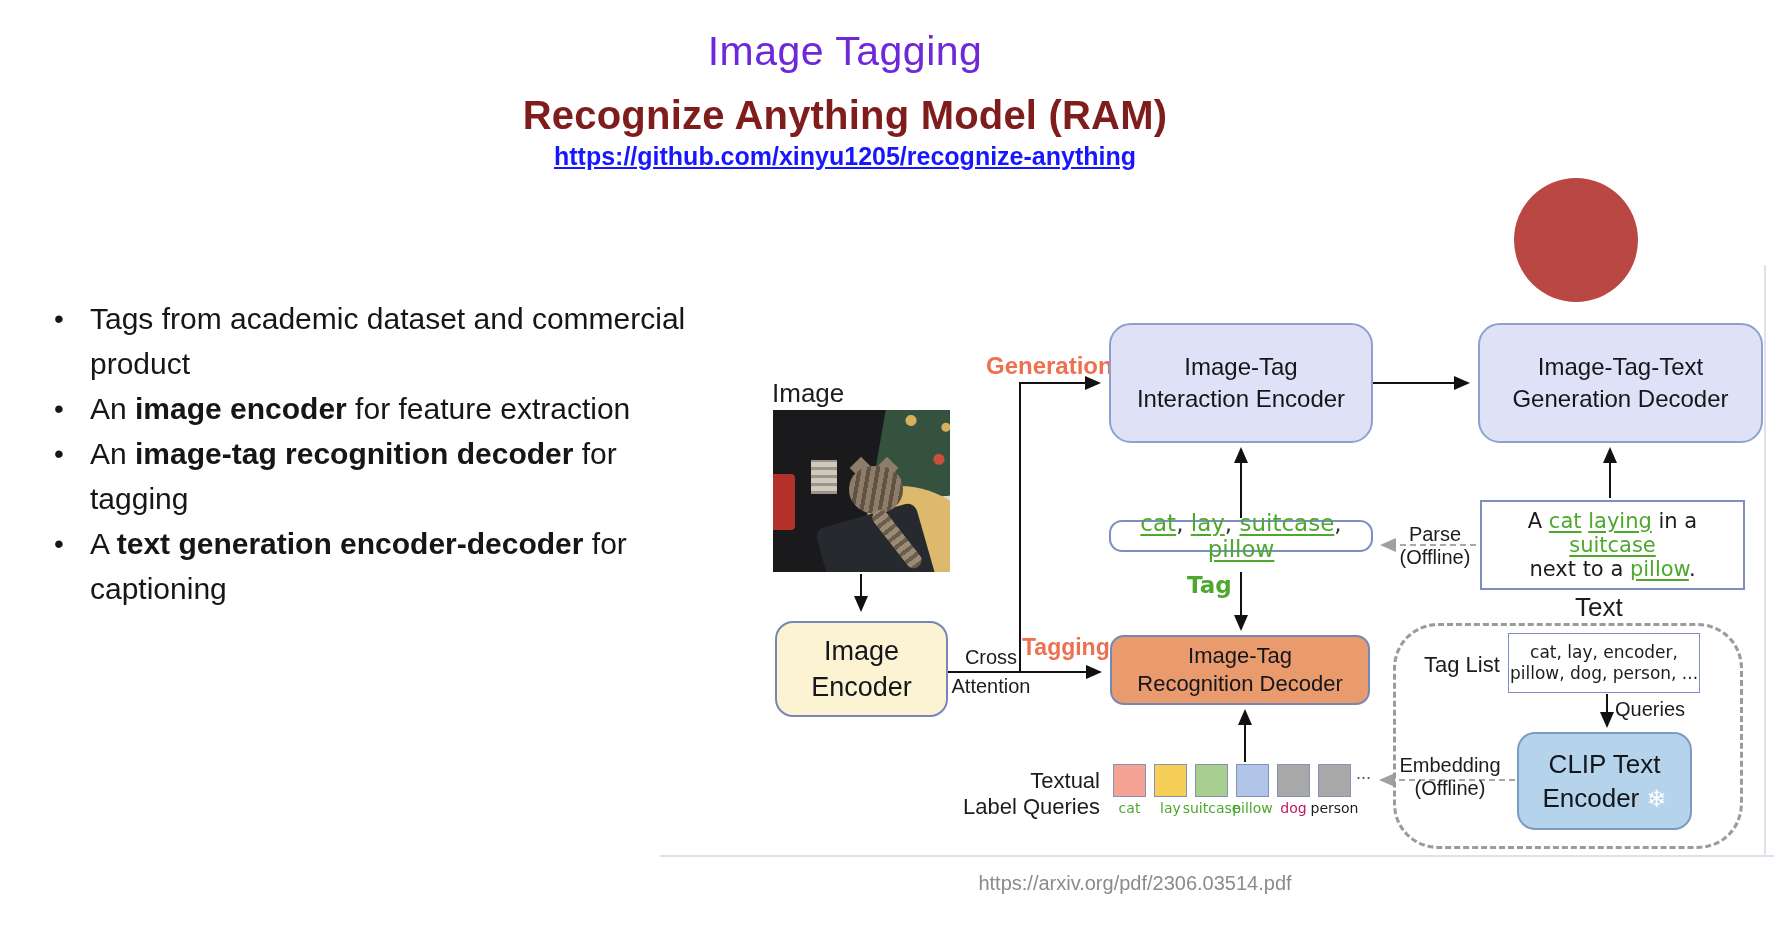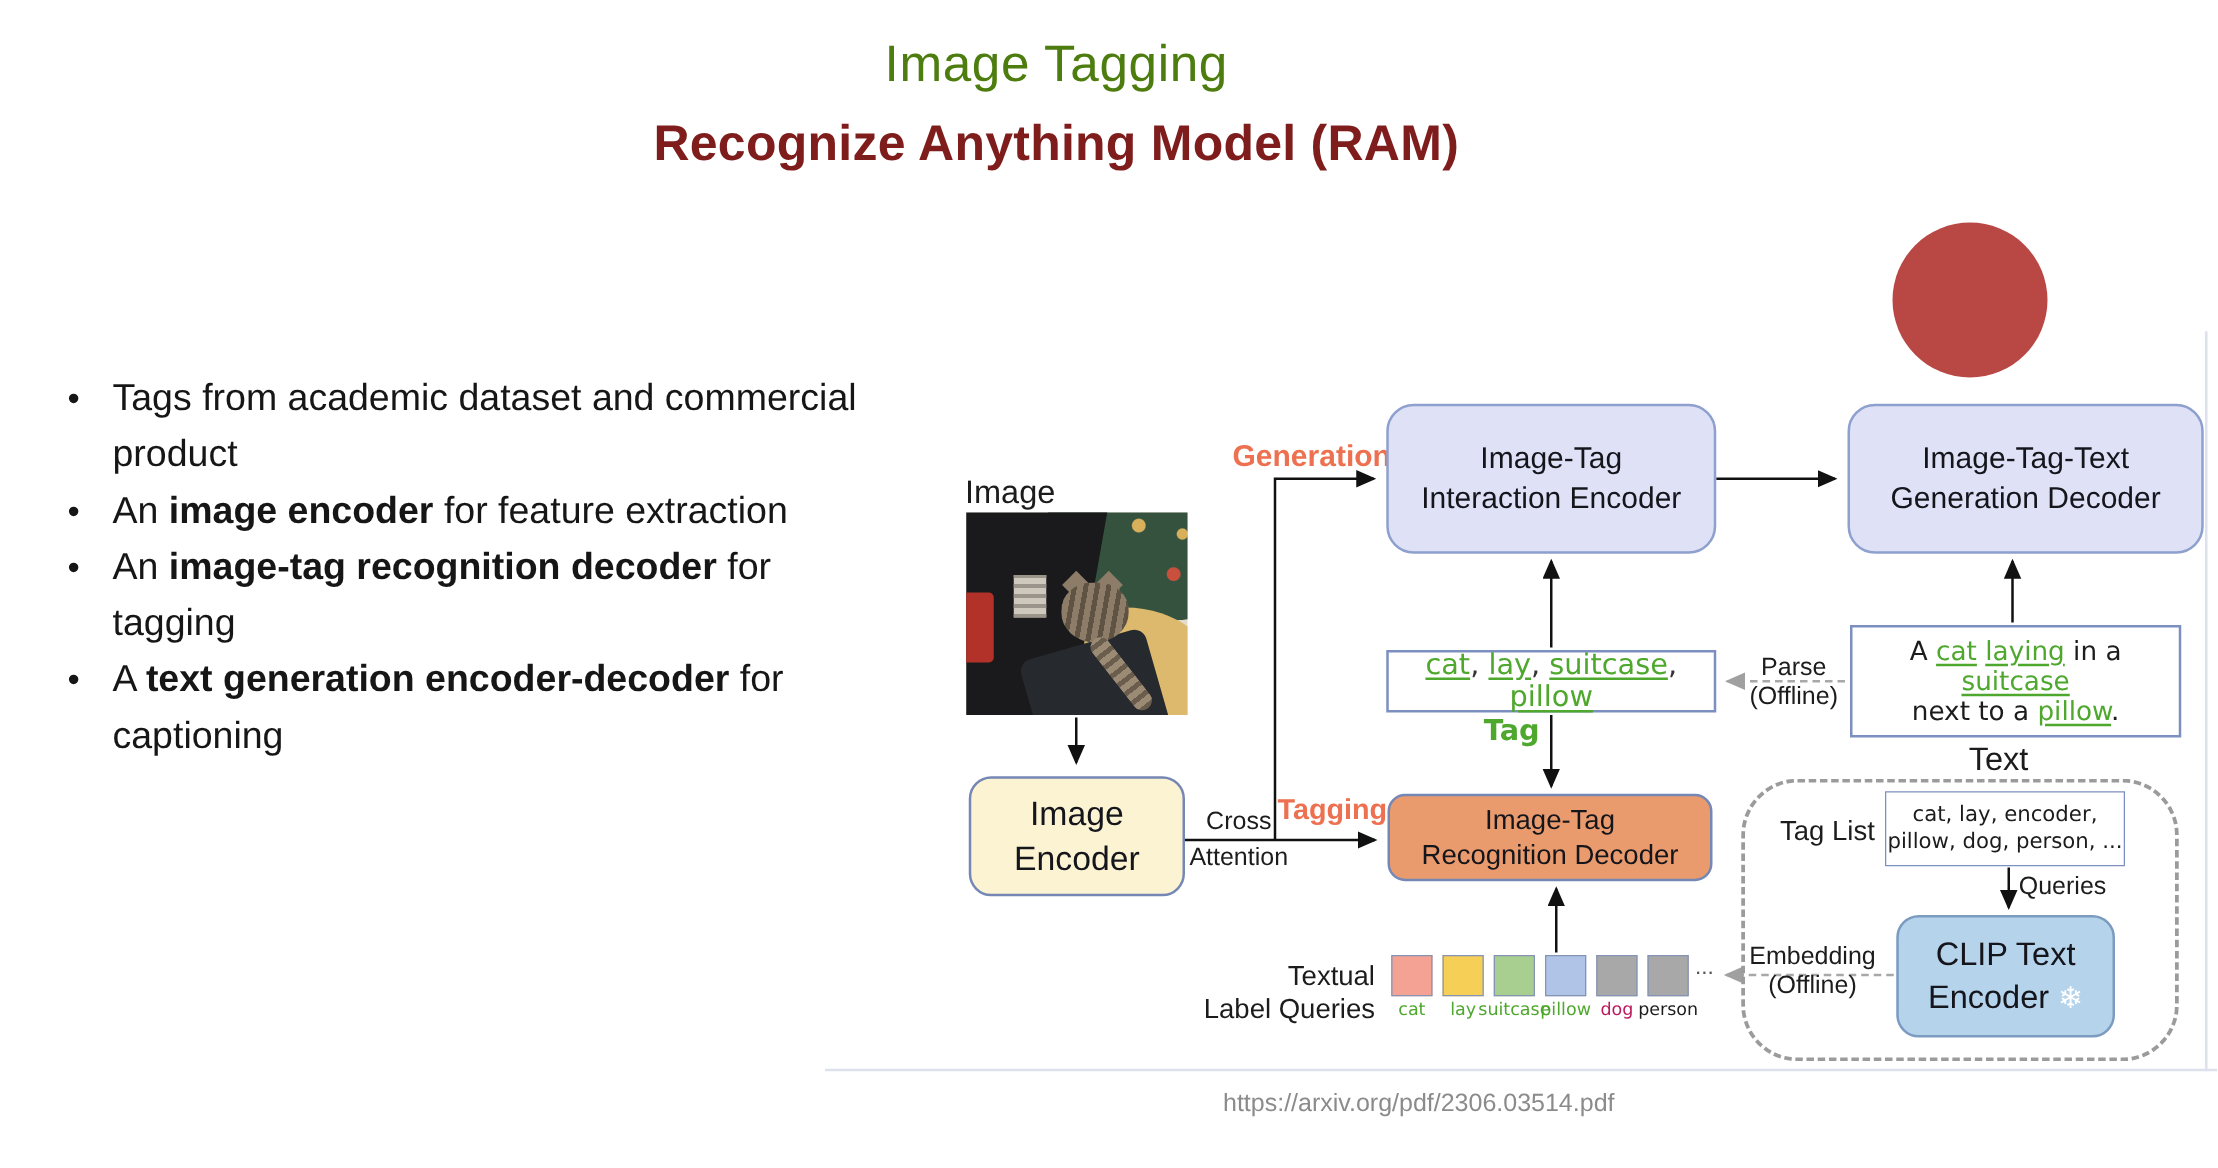--- a/index.html
+++ b/index.html
@@ -1,21 +1,21 @@
 <!DOCTYPE html>
 <html style="--link-blue: #1717ff; --accent-orange: #ed7050; --tag-green: #4fa82e; --red-circle: #b94845; --lavender-fill: #dfe2f7; --cream-fill: #fcf3d3; --orange-fill: #ea9b6e; --clip-fill: #b5d3eb; --box-border: #7587b5; --footer-gray: #8b8b8b;"><head>
 <meta charset="utf-8">
 <style>
   html,body{margin:0;padding:0;background:#fff;}
   #slide{position:relative;width:1774px;height:934px;background:#fff;overflow:hidden;
          font-family:"Liberation Sans",sans-serif;color:#141414;}
   .abs{position:absolute;}
   
   #hdr{left:0;top:28px;width:1690px;text-align:center;}
-  #hdr .t1{font-size:41px;font-weight:500;letter-spacing:.5px;color:#4d7c0f;}
+  #hdr .t1{font-size:41px;font-weight:500;letter-spacing:.5px;color:#6d28d9;}
   #hdr .t2{margin-top:18px;font-size:40px;font-weight:800;letter-spacing:.2px;color:#7f1d1d;}
   #hdr .t3{margin-top:4px;font-size:25px;font-weight:700;}
   #hdr a{color:var(--link-blue);text-decoration:underline;}
   
   .circle{left:1514px;top:178px;width:124px;height:124px;border-radius:50%;background:var(--red-circle);}
   
   #bullets{left:48px;top:296px;width:648px;list-style:none;margin:0;padding:0;}
   #bullets li{font-size:30px;line-height:45px;padding-left:42px;position:relative;color:#161616;}
   #bullets li::before{content:"\2022";position:absolute;left:6px;font-size:28px;}
   #bullets b{font-weight:700;}
@@ -72,20 +72,21 @@
     background-image:repeating-linear-gradient(0deg,rgba(58,48,38,.5) 0 4px,transparent 4px 9px);}
 </style>
 </head>
 <body>
 
 <div id="slide">
 
   <div class="abs" id="hdr">
     <div class="t1">Image Tagging</div>
     <div class="t2">Recognize Anything Model (RAM)</div>
+    <div class="t3"><a href="#">https://github.com/xinyu1205/recognize-anything</a></div>
   </div>
 
   <div class="abs circle"></div>
 
   <ul class="abs" id="bullets">
       <li><span>Tags from academic dataset and commercial product</span></li>
       <li><span>An </span><b>image encoder</b><span> for feature extraction</span></li>
       <li><span>An </span><b>image-tag recognition decoder</b><span> for tagging</span></li>
       <li><span>A </span><b>text generation encoder-decoder</b><span> for captioning</span></li>
     </ul>
@@ -147,21 +148,21 @@
   <div class="abs dbox lav" style="left:1109px;top:323px;width:264px;height:120px;">
     <div>Image-Tag</div>
     <div>Interaction Encoder</div>
   </div>
 
   <div class="abs dbox lav" style="left:1478px;top:323px;width:285px;height:120px;">
     <div>Image-Tag-Text</div>
     <div>Generation Decoder</div>
   </div>
 
-  <div class="abs dbox whitebox handw" id="tagwords-box" style="left:1109px;top:520px;width:264px;height:50px;">
+  <div class="abs dbox whitebox handw" id="tagwords-box" style="left:1109px;top:520px;width:264px;height:32px;border-radius:13px;">
     <div id="tagwords"><span class="greenu">cat</span><span style="color: rgb(51, 51, 51);">, </span><span class="greenu">lay</span><span style="color: rgb(51, 51, 51);">, </span><span class="greenu">suitcase</span><span style="color: rgb(51, 51, 51);">, </span><span class="greenu">pillow</span></div>
   </div>
   <div class="abs handw green" style="left:1187px;top:572px;font-size:23px;font-weight:700;">Tag</div>
 
   <div class="abs small-label" style="left:1395px;top:523px;width:80px;">
     <div>Parse</div>
     <div>(Offline)</div>
   </div>
 
   <div class="abs dbox whitebox handw" style="left:1480px;top:500px;width:265px;height:90px;">

